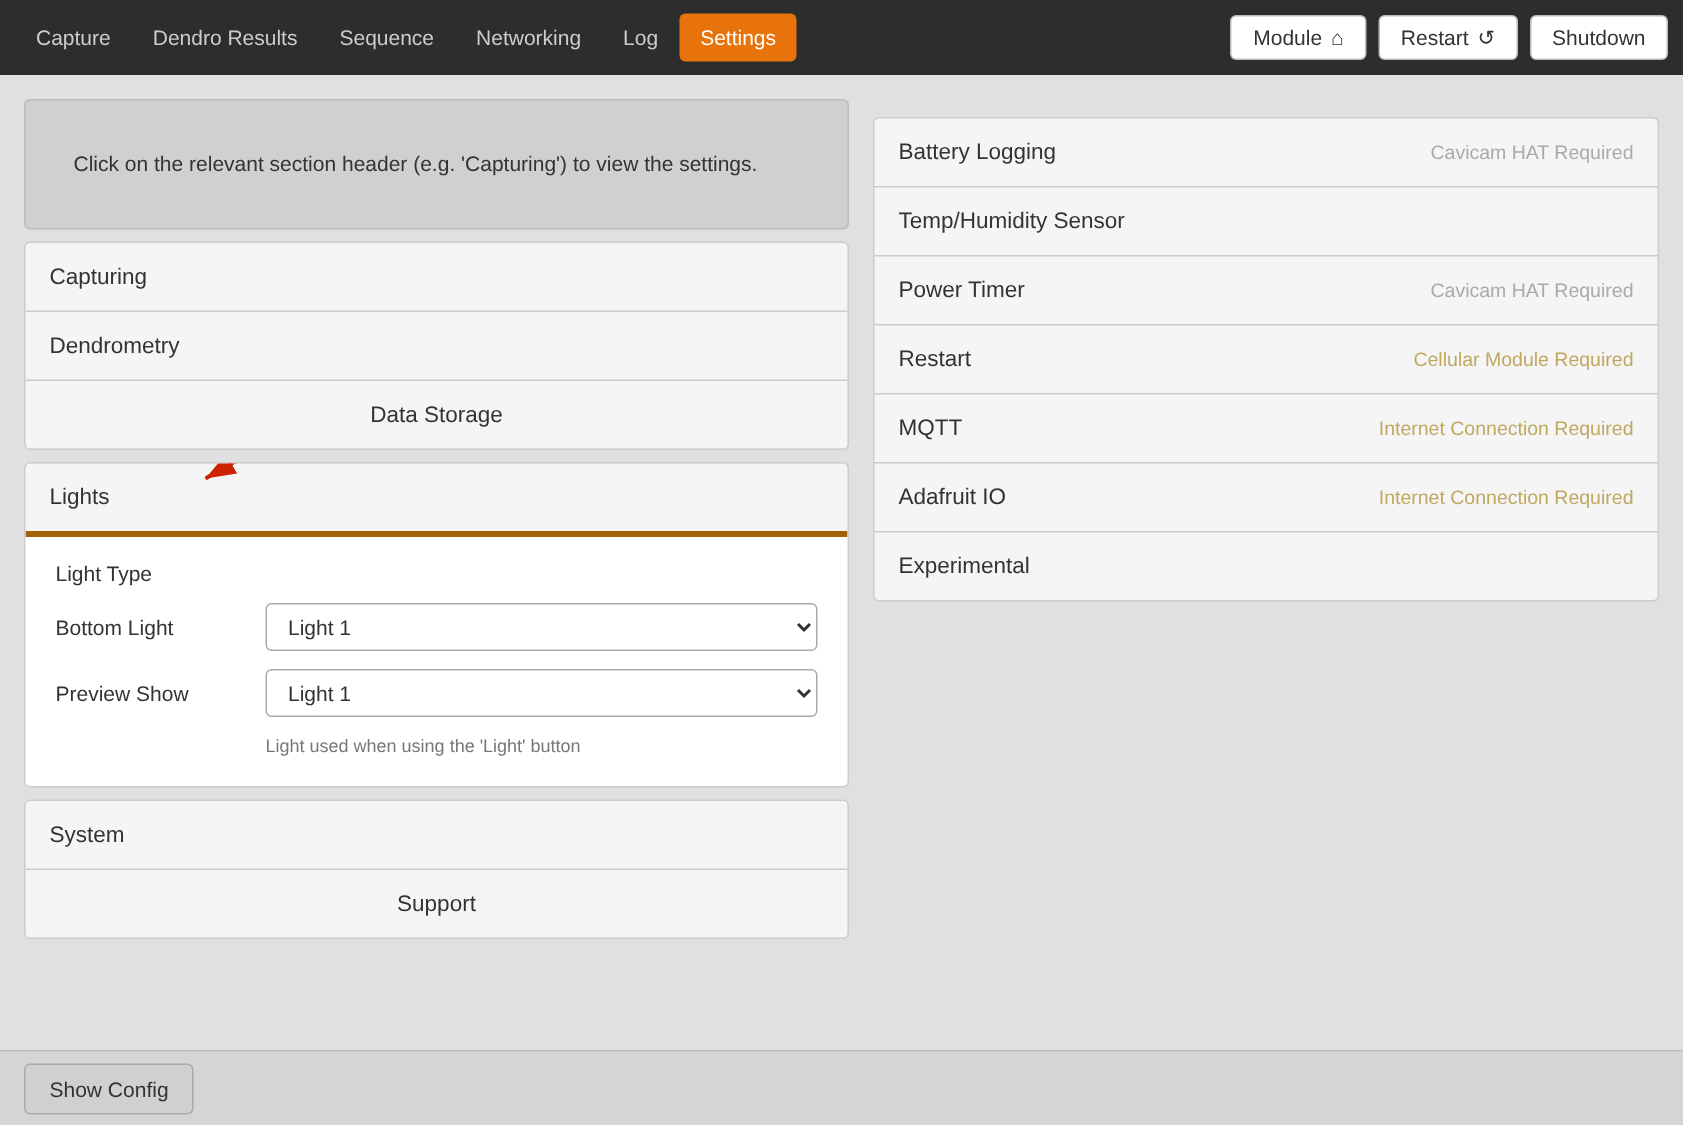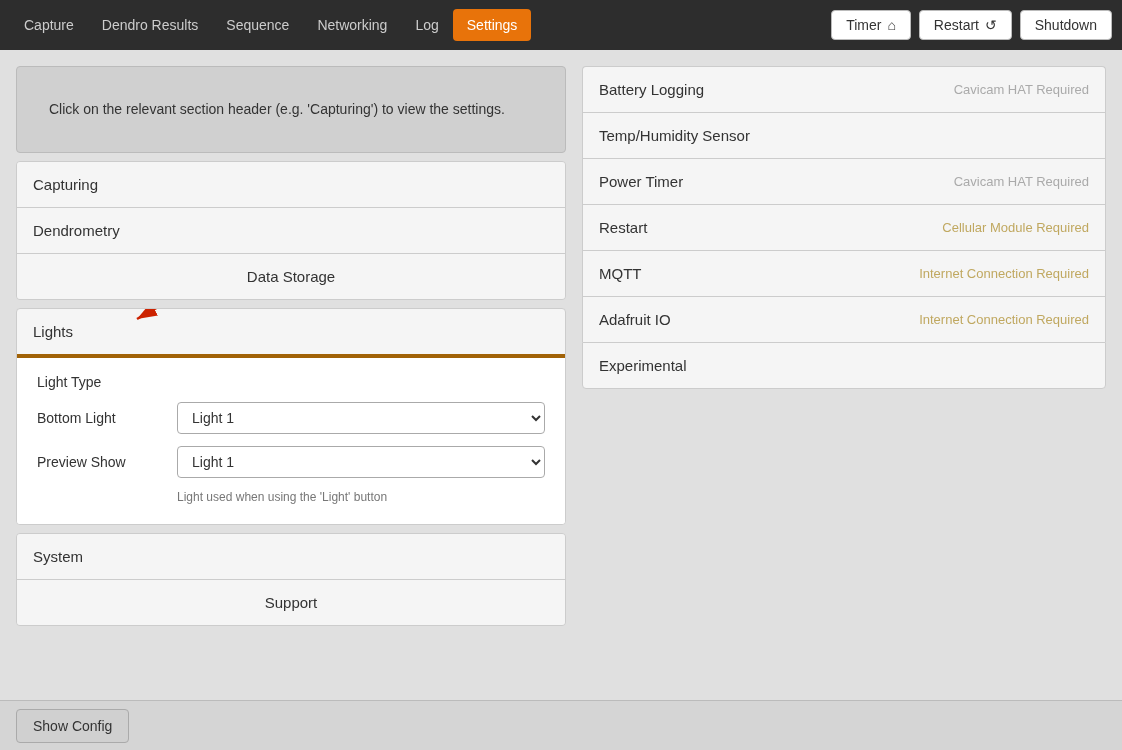--- a/index.html
+++ b/index.html
@@ -138,20 +138,21 @@
       margin-top: 2px;
       margin-left: 140px;
     }
 
     
     .right-panel {
       flex: 1;
       display: flex;
       flex-direction: column;
       gap: 0;
+      margin-top: 12px;
     }
 
     .right-section {
       background: #f5f5f5;
       border: 1px solid #ccc;
       border-bottom: none;
       padding: 14px 16px;
       display: flex;
       align-items: center;
       justify-content: space-between;
@@ -206,21 +207,21 @@
 
 <nav class="navbar">
   <div class="nav-item">Capture</div>
   <div class="nav-item">Dendro Results</div>
   <div class="nav-item">Sequence</div>
   <div class="nav-item">Networking</div>
   <div class="nav-item">Log</div>
   <div class="nav-item active">Settings</div>
   <div class="nav-spacer"></div>
   <button class="nav-btn">
-    <span>Timer</span>
+    <span>Module</span>
     <span>⌂</span>
   </button>
   <button class="nav-btn">
     <span>Restart</span>
     <span>↺</span>
   </button>
   <button class="nav-btn shutdown">
     <span>Shutdown</span>
   </button>
 </nav>

